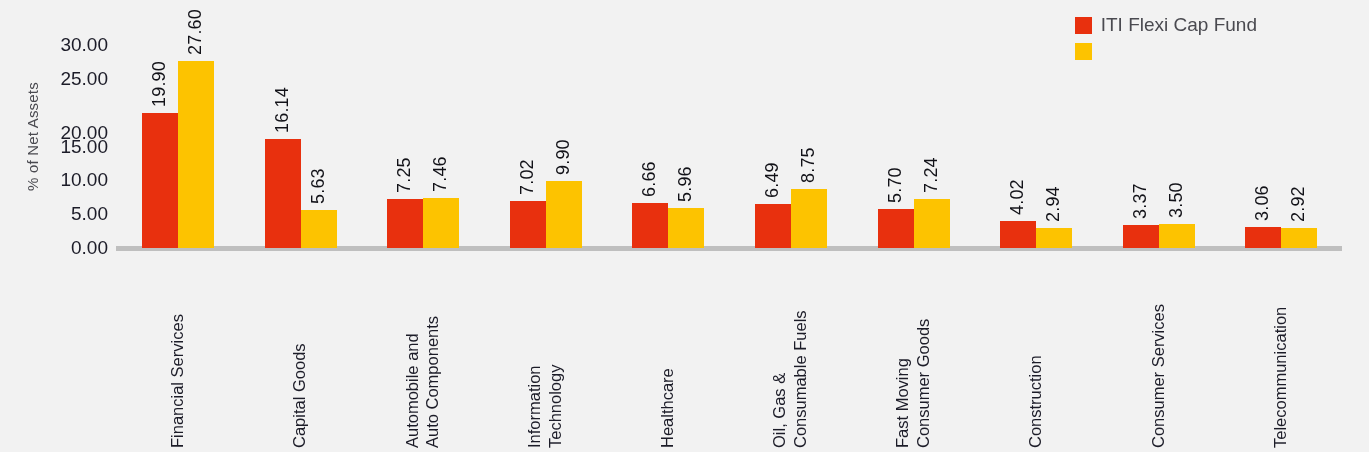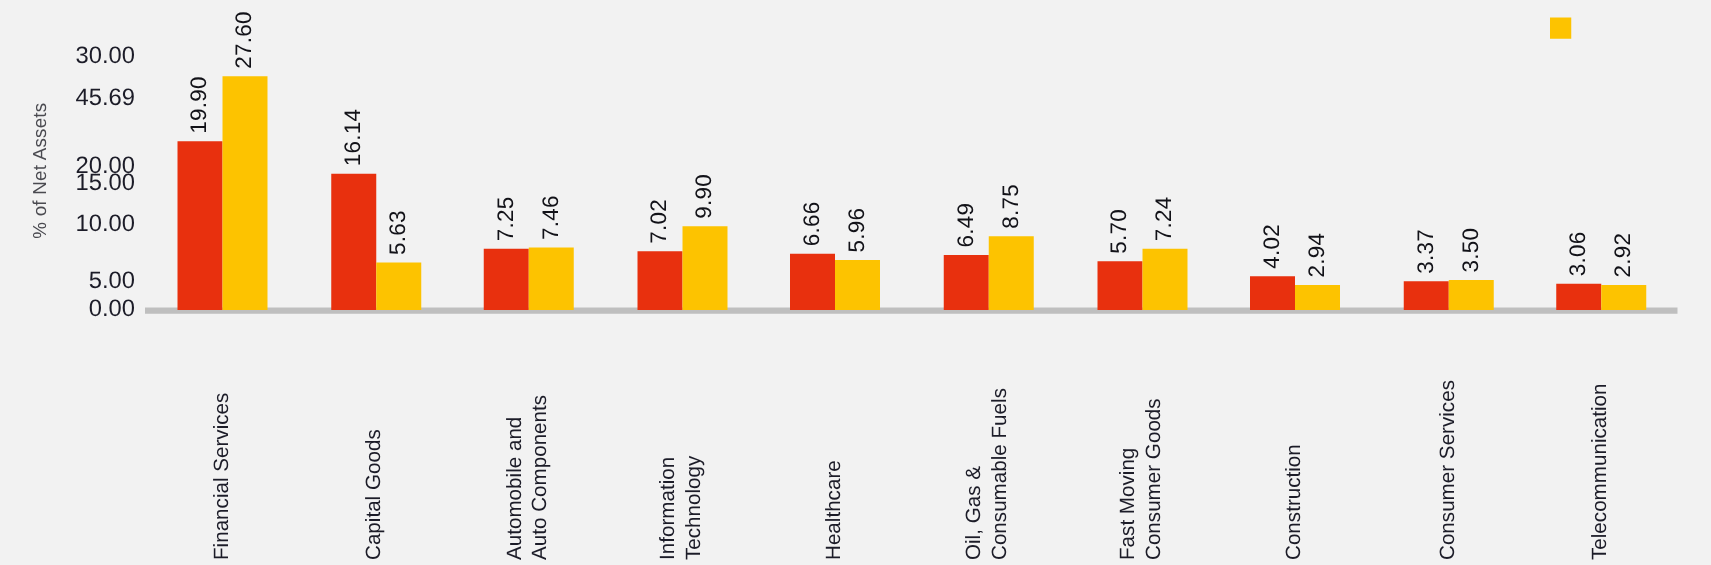--- a/index.html
+++ b/index.html
@@ -159,25 +159,25 @@
 </style>
 </head>
 <body>
 
 <div id="chart-root">
 
   <div class="y-axis-title">% of Net Assets</div>
 
   <div class="y-ticks" id="y-ticks">
       <div class="y-tick" style="top: 45px;">30.00</div>
-      <div class="y-tick" style="top: 78.8333px;">45.69</div>
+      <div class="y-tick" style="top: 78.8333px;">25.00</div>
       <div class="y-tick" style="top: 112.667px; margin-top: 20px;">20.00</div>
       <div class="y-tick" style="top: 146.5px;">15.00</div>
       <div class="y-tick" style="top: 180.333px;">10.00</div>
-      <div class="y-tick" style="top: 214.167px; margin-top: 11px;">5.00</div>
+      <div class="y-tick" style="top: 214.167px;">5.00</div>
       <div class="y-tick" style="top: 248px;">0.00</div>
     </div>
 
   <div class="plot">
     <div class="axis-line"></div>
     <div class="bars-layer" id="bars-layer">
         <div class="group" style="left: 0px; width: 122.6px;">
           <div class="bar series-a" style="height: 134.657px; background: rgb(232, 48, 14);">
             <span class="bar-label">19.90</span>
           </div>
@@ -311,17 +311,21 @@
         <div class="cat" style="left: 1103.4px; width: 122.6px;">
           <div class="cat-inner">
             <span class="cat-line">Telecommunication</span>
           </div>
         </div>
       </div>
   </div>
 
   <div class="legend" id="legend">
       <div class="legend-item">
+        <span class="legend-swatch" style="background: rgb(232, 48, 14);"></span>
+        <span class="legend-label">ITI Flexi Cap Fund</span>
+      </div>
+      <div class="legend-item">
         <span class="legend-swatch" style="background: rgb(253, 195, 0);"></span>
       </div>
     </div>
 
 </div>
 
 </body></html>

